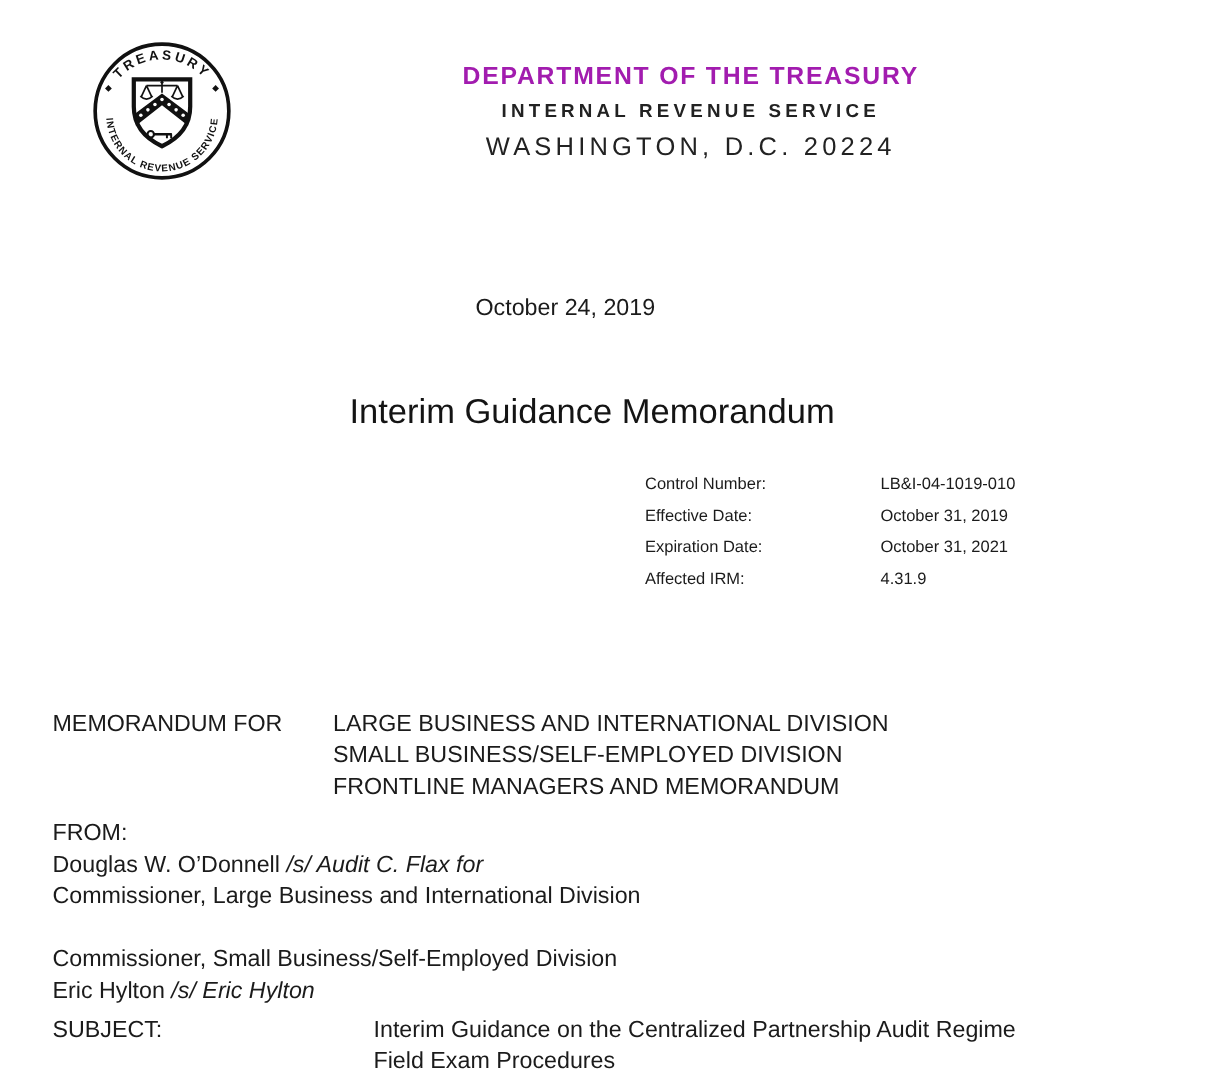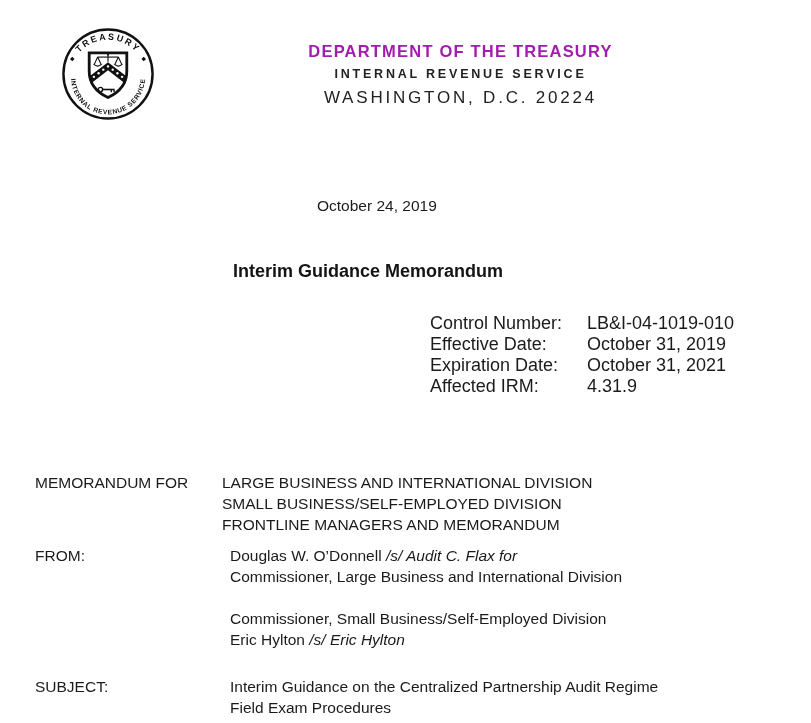--- a/index.html
+++ b/index.html
@@ -59,46 +59,46 @@
     position: absolute;
     left: 317px;
     top: 197px;
     font-size: 15.5px;
   }
   .title {
     position: absolute;
     left: 233px;
     top: 261px;
     margin: 0;
-    font-size: 18px;
-    font-weight: bold;
+    font-size: 23px;
+    font-weight: normal;
     color: #141414;
     text-align: center;
   }
   .control {
     position: absolute;
     left: 430px;
     top: 313px;
-    font-size: 18px;
+    font-size: 11px;
     line-height: 21px;
   }
   .crow { display: flex; }
   .clabel { width: 157px; flex: none; }
   .block {
     position: absolute;
     left: 35px;
     display: flex;
     font-size: 15.5px;
     line-height: 21px;
   }
   .memofor { top: 472px; }
   .memofor .blabel { width: 187px; flex: none; }
-  .fromblk { top: 545px; }
+  .fromblk { top: 545px; flex-direction: column; }
   .fromblk .blabel { width: 195px; flex: none; }
-  .subjblk { top: 676px; }
+  .subjblk { top: 676px; gap: 19px; }
   .subjblk .blabel { width: 195px; flex: none; }
   .sig { font-style: italic; }
   .signer-gap { height: 21px; }
 </style>
 </head>
 <body>
 
 <div class="page">
 
   <div class="seal">

